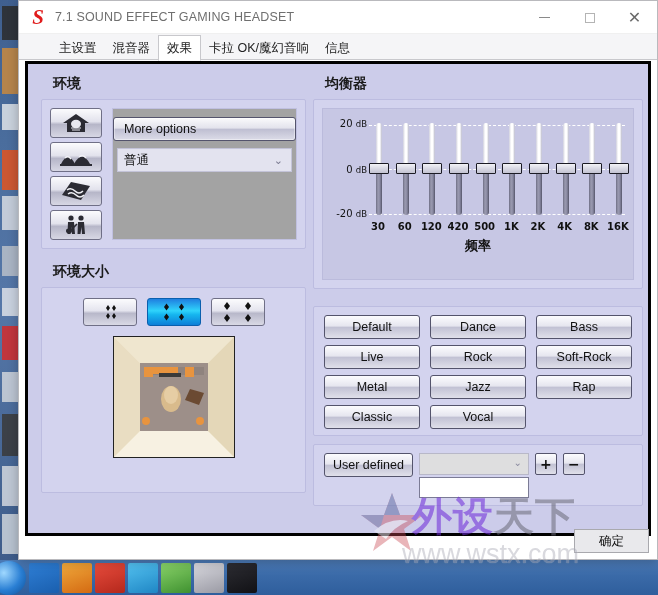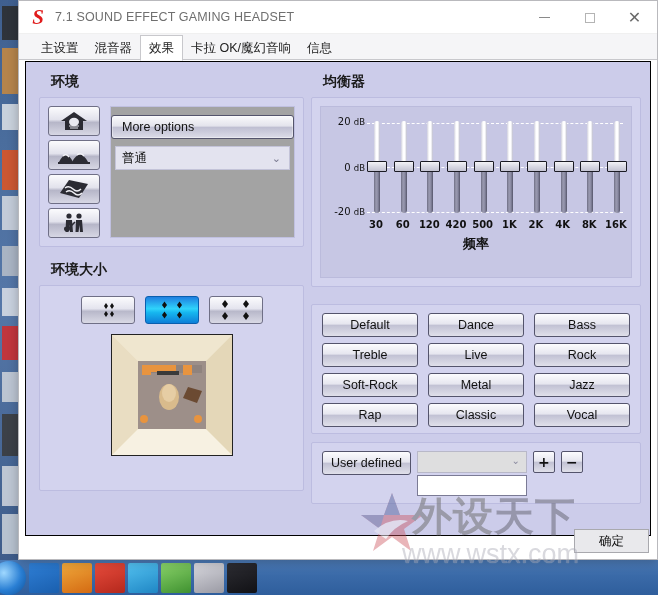--- a/index.html
+++ b/index.html
@@ -87,21 +87,21 @@
     color: #8a8a8a; font-size: 14px; cursor: default;
   }
   .glyph-min { width: 11px; height: 1px; background: #8a8a8a; display: block; }
   .glyph-max { width: 10px; height: 10px; border: 1px solid #b4b4b4; display: block; }
   .glyph-close { font-size: 16px; line-height: 1; color: #6a6a6a; }
 
   
   #tab-bar {
     height: 26px; background: #f5f5f7;
     display: flex; align-items: flex-end;
-    padding-left: 14px; position: relative;
+    padding-left: 32px; position: relative;
   }
   #tab-bar::after {
     content: ""; position: absolute; left: 0; right: 0; bottom: 0;
     height: 1px; background: #c8c8cc;
   }
   .tab {
     height: 24px; padding: 0 8px;
     display: flex; align-items: center;
     font-size: 12.5px; color: #222; white-space: nowrap;
     background: transparent; position: relative; z-index: 2;
@@ -110,21 +110,21 @@
     background: #ffffff;
     border: 1px solid #c8c8cc; border-bottom: 1px solid #ffffff;
     height: 26px; margin-bottom: -1px;
   }
 
   
   #main-panel {
     position: absolute; left: 6px; top: 60px;
     width: 626px; height: 475px;
     background: #ccccea;
-    border: 1px solid #000000;
+    border: 3px solid #000000;
   }
   #main-inner { position: absolute; inset: 3px; }
 
   .section-title {
     font: bold 14px "DejaVu Sans", sans-serif;
     color: #1b1b1b; margin: 0 0 6px 12px;
   }
   .group-box {
     background: #d3d3ee;
     border: 1px solid #bcbce0;
@@ -583,21 +583,20 @@
 
             <div id="eq-xlabel">频率</div>
           </div>
         </div>
 
         <div id="preset-box" class="group-box">
           <div id="preset-grid">
             <div class="preset-btn">Default</div>
             <div class="preset-btn">Dance</div>
             <div class="preset-btn">Bass</div>
-            <div class="preset-btn">Treble</div>
             <div class="preset-btn">Live</div>
             <div class="preset-btn">Rock</div>
             <div class="preset-btn">Soft-Rock</div>
             <div class="preset-btn">Metal</div>
             <div class="preset-btn">Jazz</div>
             <div class="preset-btn">Rap</div>
             <div class="preset-btn">Classic</div>
             <div class="preset-btn">Vocal</div>
           </div>
         </div>
@@ -625,16 +624,16 @@
 </div>
 
 <div id="watermark">
   <svg width="64" height="70" viewBox="0 0 64 70" style="position:absolute;left:0;top:4px">
     <polygon points="32,2 40,24 63,24 44,38 51,60 32,46 13,60 20,38 1,24 24,24" fill="#c94b56" opacity=".75"></polygon>
     <polygon points="32,2 40,24 24,24" fill="#4a6fae" opacity=".8"></polygon>
     <polygon points="1,24 24,24 20,38" fill="#4a6fae" opacity=".7"></polygon>
     <path d="M14 40 Q30 26 48 30 Q34 36 26 48 Z" fill="#f2f2f7" opacity=".9"></path>
   </svg>
   <div id="wm-text">
-    <span style="color:#737373">外设</span><span style="color:#6a6a78">天下</span>
+    <span style="color:#6d28d9">外设</span><span style="color:#6a6a78">天下</span>
   </div>
   <div id="wm-url">www.wstx.com</div>
 </div>
 
 </body></html>

